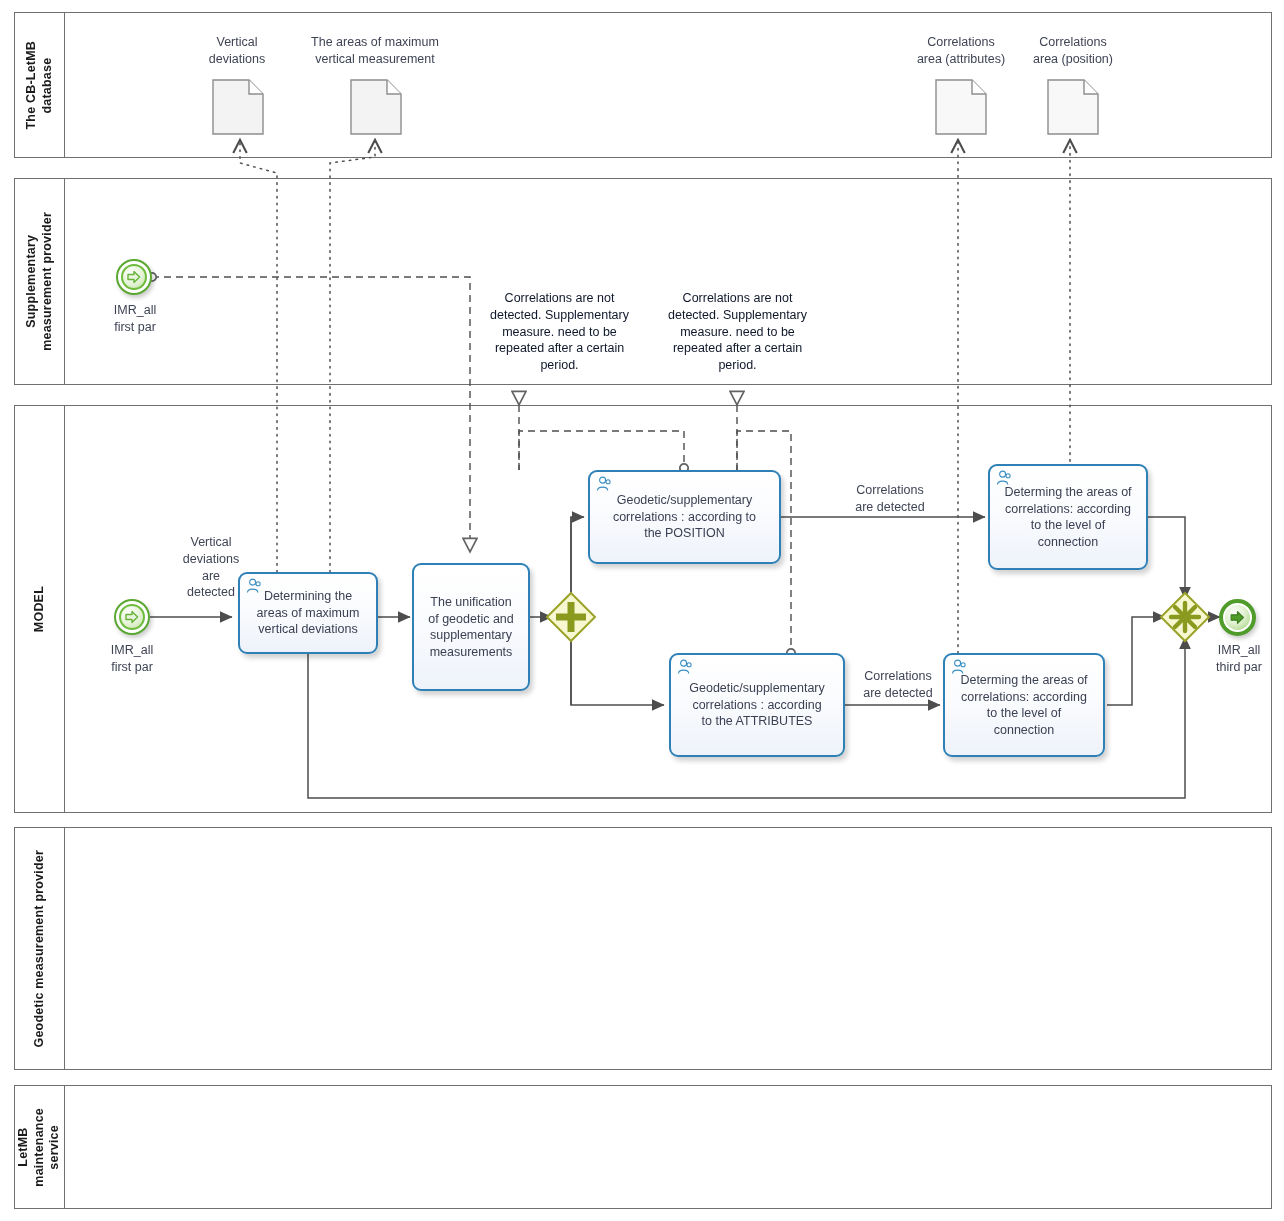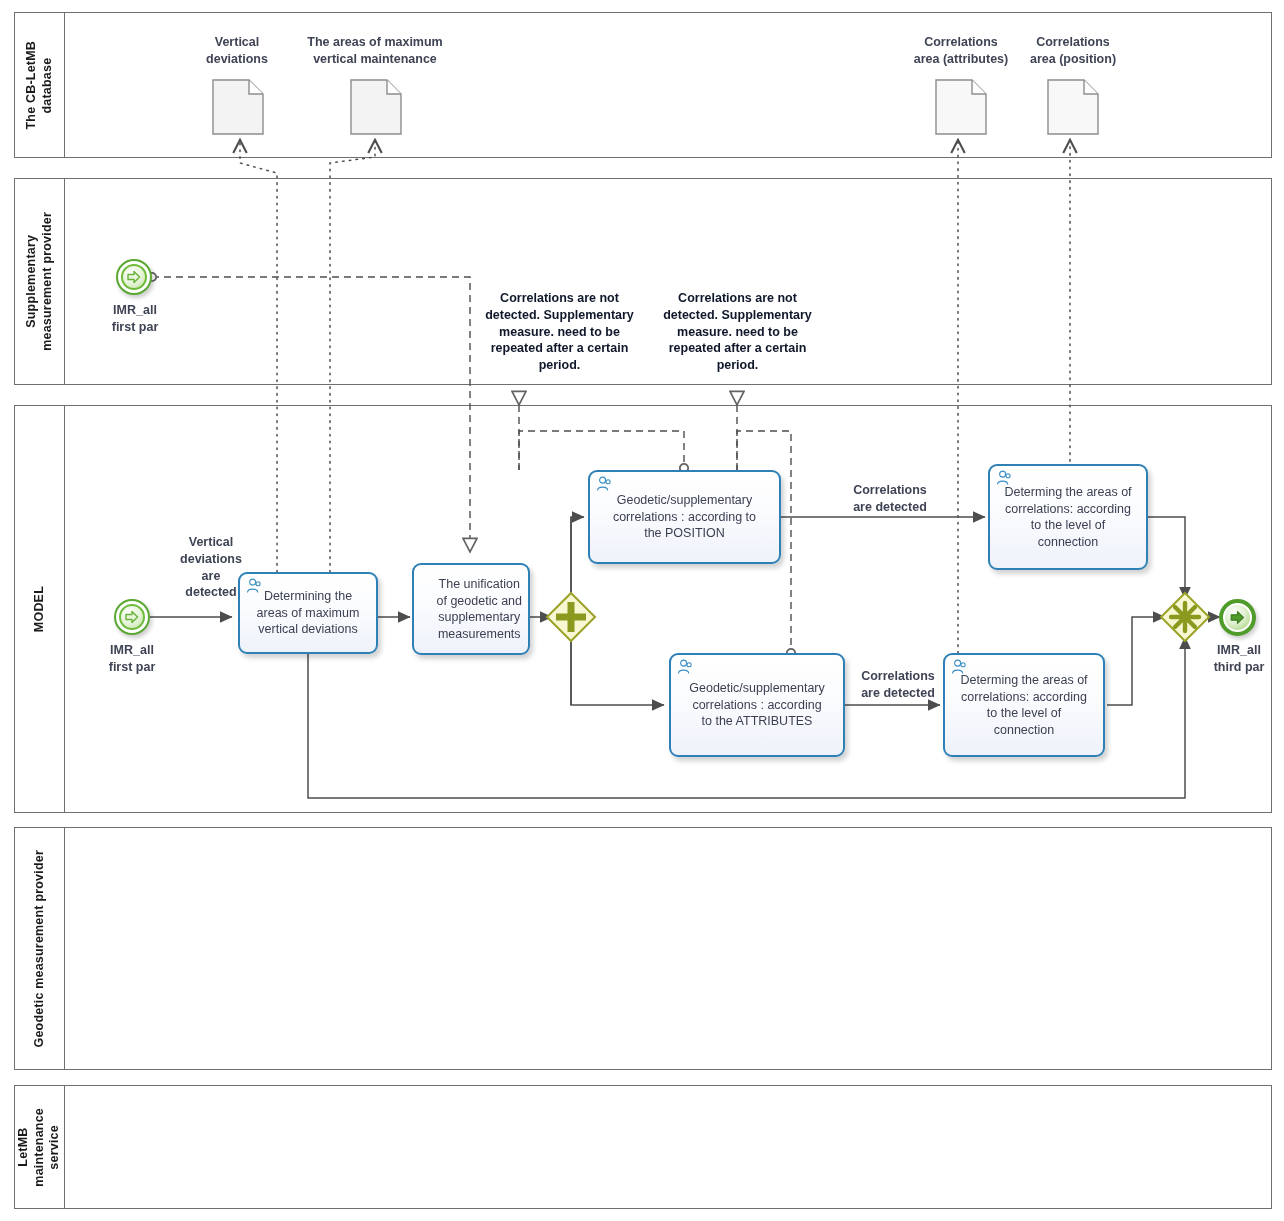--- a/index.html
+++ b/index.html
@@ -36,21 +36,21 @@
   .ev-end .ev-inner{left:2px;top:2px;right:2px;bottom:2px;border:none;
             background:radial-gradient(circle at 38% 32%,#ffffff 0%,#dff0cf 48%,#9ccd6d 100%);}
 
   
   .gw{position:absolute;}
 
   
   .doc{position:absolute;}
 
   
-  .lbl{position:absolute;font-size:12.5px;color:#3f4455;line-height:1.34;text-align:center;font-weight:bold;}
+  .lbl{position:absolute;font-size:12.5px;color:#3f4455;line-height:1.34;text-align:center;}
   .lbl.annot{color:#0f172a;}
   .lbl.seq{color:#3f4455;}
 </style>
 </head>
 <body>
 
 <div id="stage">
 
   <div class="pool" style="left:14px;top:12px;width:1258px;height:146px;">
     <div class="pool-head">
@@ -160,21 +160,21 @@
   <div class="lbl" style="left:182px;top:34px;width:110px;white-space:pre-line;">Vertical
 deviations</div>
 
   <div class="doc" style="left:347px;top:76px;width:56px;height:62px;">
     <svg width="60" height="66">
       <path d="M4,4 L40,4 L54,18 L54,58 L4,58 Z" fill="#f3f3f3" stroke="#8d8d8d" stroke-width="1.4"></path>
       <path d="M40,4 L40,18 L54,18" fill="#ffffff" stroke="#8d8d8d" stroke-width="1.4"></path>
     </svg>
   </div>
   <div class="lbl" style="left:295px;top:34px;width:160px;white-space:pre-line;">The areas of maximum
-vertical maintenance</div>
+vertical measurement</div>
 
   <div class="doc" style="left:932px;top:76px;width:56px;height:62px;">
     <svg width="60" height="66">
       <path d="M4,4 L40,4 L54,18 L54,58 L4,58 Z" fill="#f8f8f8" stroke="#8d8d8d" stroke-width="1.4"></path>
       <path d="M40,4 L40,18 L54,18" fill="#ffffff" stroke="#8d8d8d" stroke-width="1.4"></path>
     </svg>
   </div>
   <div class="lbl" style="left:888px;top:34px;width:146px;white-space:pre-line;">Correlations
 area (attributes)</div>
 
@@ -216,21 +216,21 @@
     <svg class="uicon" viewBox="0 0 18 17">
       <circle cx="7" cy="4.4" r="3.2" fill="#ffffff" stroke="#3a8fc4" stroke-width="1.2"></circle>
       <path d="M1.6,15.4 C1.6,10.6 12.4,10.6 12.4,15.4" fill="none" stroke="#3a8fc4" stroke-width="1.2"></path>
       <circle cx="12.8" cy="6.1" r="2.2" fill="#ffffff" stroke="#3a8fc4" stroke-width="1.1"></circle>
     </svg>
     <div class="tlabel" style="white-space:pre-line;">Determining the
 areas of maximum
 vertical deviations</div>
   </div>
 
-  <div class="task" style="left:412px;top:563px;width:118px;height:92px;justify-content:flex-end;">
+  <div class="task" style="left:412px;top:563px;width:118px;height:128px;">
     <div class="tlabel" style="white-space:pre-line;">The unification
 of geodetic and
 supplementary
 measurements</div>
   </div>
 
   <div class="gw" style="left:545px;top:591px;width:52px;height:52px;">
     <svg width="52" height="52" viewBox="0 0 52 52">
       <path d="M26,2 L50,26 L26,50 L2,26 Z" fill="#f7f8d2" stroke="#9aa227" stroke-width="2"></path>
       <path d="M26,11 L26,41 M11,26 L41,26" stroke="#8a9a1e" stroke-width="7" stroke-linecap="butt"></path>

